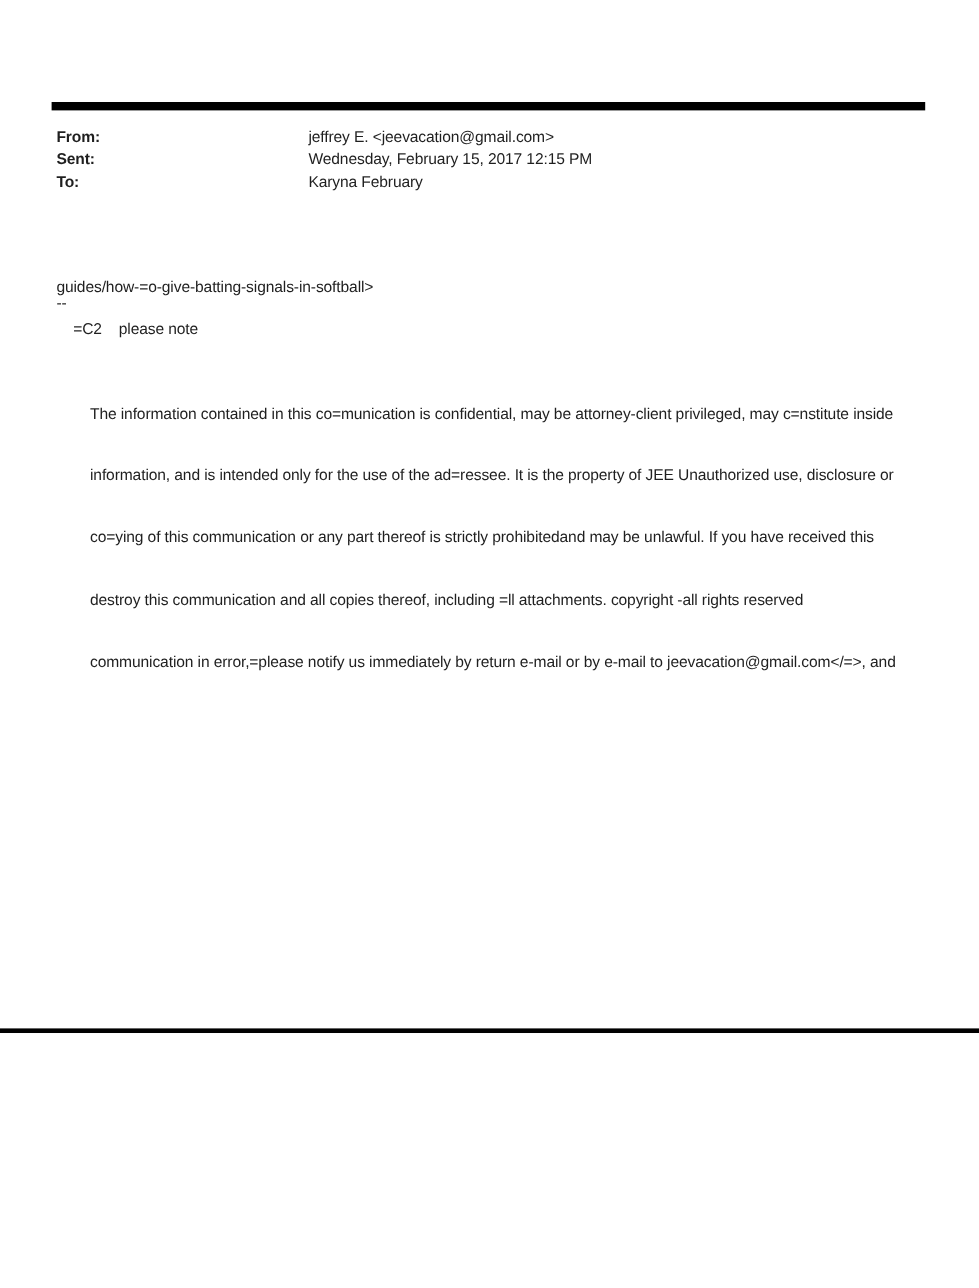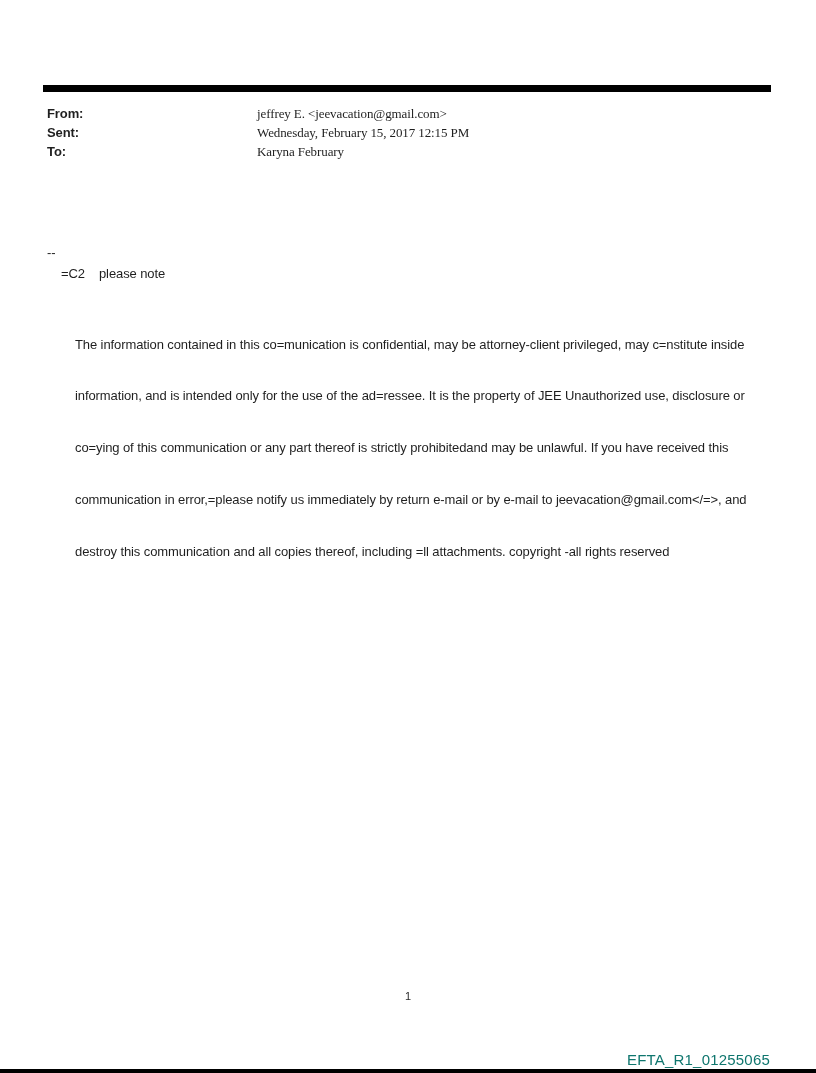--- a/index.html
+++ b/index.html
@@ -3,21 +3,21 @@
 <meta charset="utf-8">
 <style>
   html, body {
     margin: 0;
     padding: 0;
     background: #ffffff;
   }
   .page {
     position: relative;
     width: 816px;
-    height: 1073px;
+    height: 861px;
     background: #ffffff;
     font-family: "Liberation Sans", sans-serif;
     color: #1f1f1f;
     overflow: hidden;
   }
   .header-rule {
     position: absolute;
     left: 43px;
     top: 85px;
     width: 728px;
@@ -36,21 +36,20 @@
     display: flex;
     line-height: 19px;
   }
   .header-label {
     width: 210px;
     font-weight: bold;
     flex: 0 0 210px;
   }
   .header-value {
     flex: 1;
-    font-family: Liberation Serif, serif;
   }
   .body-text {
     font-size: 13px;
     letter-spacing: -0.1px;
     white-space: pre;
   }
   .url-block {
     position: absolute;
     left: 47px;
     top: 194px;
@@ -117,32 +116,33 @@
       <span class="header-label">Sent:</span>
       <span class="header-value">Wednesday, February 15, 2017 12:15 PM</span>
     </div>
     <div class="header-row">
       <span class="header-label">To:</span>
       <span class="header-value">Karyna February</span>
     </div>
   </div>
 
   <div class="url-block body-text">
+    <div>guides/how-=o-give-batting-signals-in-softball&gt;</div>
   </div>
 
   <div class="sig-separator body-text">--</div>
 
   <div class="note-line body-text">=C2    please note</div>
 
   <div class="legal-block body-text">
     <div>The information contained in this co=munication is confidential, may be attorney-client privileged, may c=nstitute inside</div>
     <div>information, and is intended only for the use of the ad=ressee. It is the property of JEE Unauthorized use, disclosure or</div>
     <div>co=ying of this communication or any part thereof is strictly prohibitedand may be unlawful. If you have received this</div>
+    <div>destroy this communication and all copies thereof, including =ll attachments. copyright -all rights reserved</div>
     <div>communication in error,=please notify us immediately by return e-mail or by e-mail to jeevacation@gmail.com&lt;/=&gt;, and</div>
-    <div>destroy this communication and all copies thereof, including =ll attachments. copyright -all rights reserved</div>
   </div>
 
   <div class="page-number">1</div>
 
   <div class="bates-number">EFTA_R1_01255065</div>
 
   <div class="bottom-rule"></div>
 
 </div>
 

